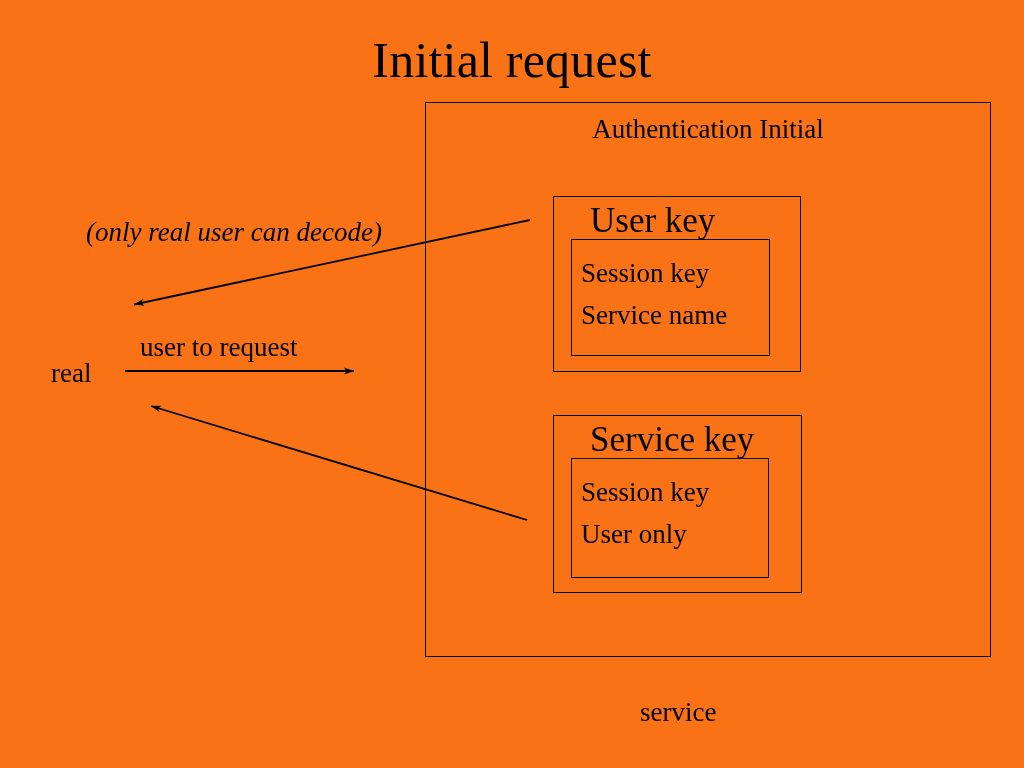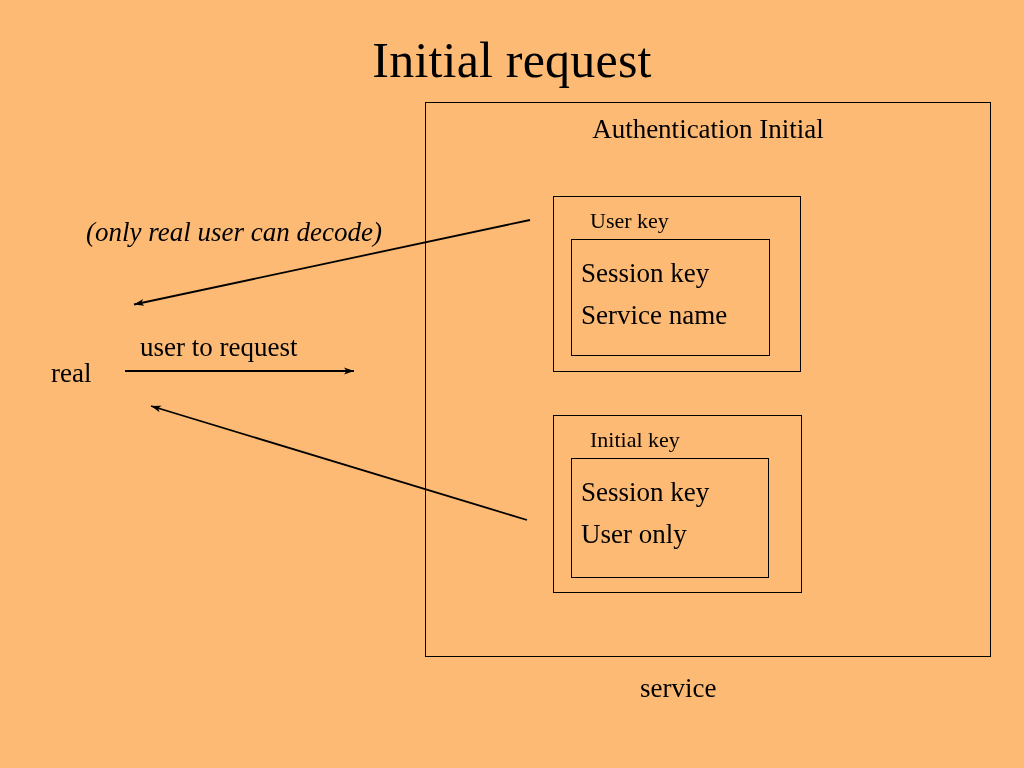--- a/index.html
+++ b/index.html
@@ -4,21 +4,21 @@
 <style>
   html, body {
     margin: 0;
     padding: 0;
     background: #ffffff;
   }
   #stage {
     position: relative;
     width: 1024px;
     height: 768px;
-    background: #fdba74;
+    background: #f97316;
     overflow: hidden;
     font-family: "Liberation Serif", "DejaVu Serif", serif;
     color: #000000;
   }
 
   
   #slide-title {
     position: absolute;
     left: 0;
     top: 30px;
@@ -76,21 +76,21 @@
   #service-key-inner-box {
     left: 571px;
     top: 458px;
     width: 198px;
     height: 120px;
   }
 
   
   .key-title {
     position: absolute;
-    font-size: 22px;
+    font-size: 35px;
     line-height: 32px;
     white-space: nowrap;
     z-index: 5;
   }
   #user-key-title  { left: 590px; top: 205px; }
   #service-key-title { left: 590px; top: 424px; }
 
   .key-lines {
     position: absolute;
     font-size: 27px;
@@ -124,21 +124,21 @@
     position: absolute;
     left: 140px;
     top: 331px;
     font-size: 27px;
     line-height: 32px;
     white-space: nowrap;
   }
   #service-label {
     position: absolute;
     left: 640px;
-    top: 672px;
+    top: 696px;
     font-size: 27px;
     line-height: 32px;
     white-space: nowrap;
   }
 
   
   #arrow-layer {
     position: absolute;
     left: 0;
     top: 0;
@@ -160,21 +160,21 @@
 
   <div id="user-key-box" class="box"></div>
   <div id="user-key-title" class="key-title">User key</div>
   <div id="user-key-inner-box" class="box"></div>
   <div id="user-key-lines" class="key-lines">
     <div>Session key</div>
     <div>Service name</div>
   </div>
 
   <div id="service-key-box" class="box"></div>
-  <div id="service-key-title" class="key-title">Initial key</div>
+  <div id="service-key-title" class="key-title">Service key</div>
   <div id="service-key-inner-box" class="box"></div>
   <div id="service-key-lines" class="key-lines">
     <div>Session key</div>
     <div>User only</div>
   </div>
 
   <div id="decode-note">(only real user can decode)</div>
   <div id="user-label">real</div>
   <div id="user-to-service-label">user to request</div>
   <div id="service-label">service</div>

